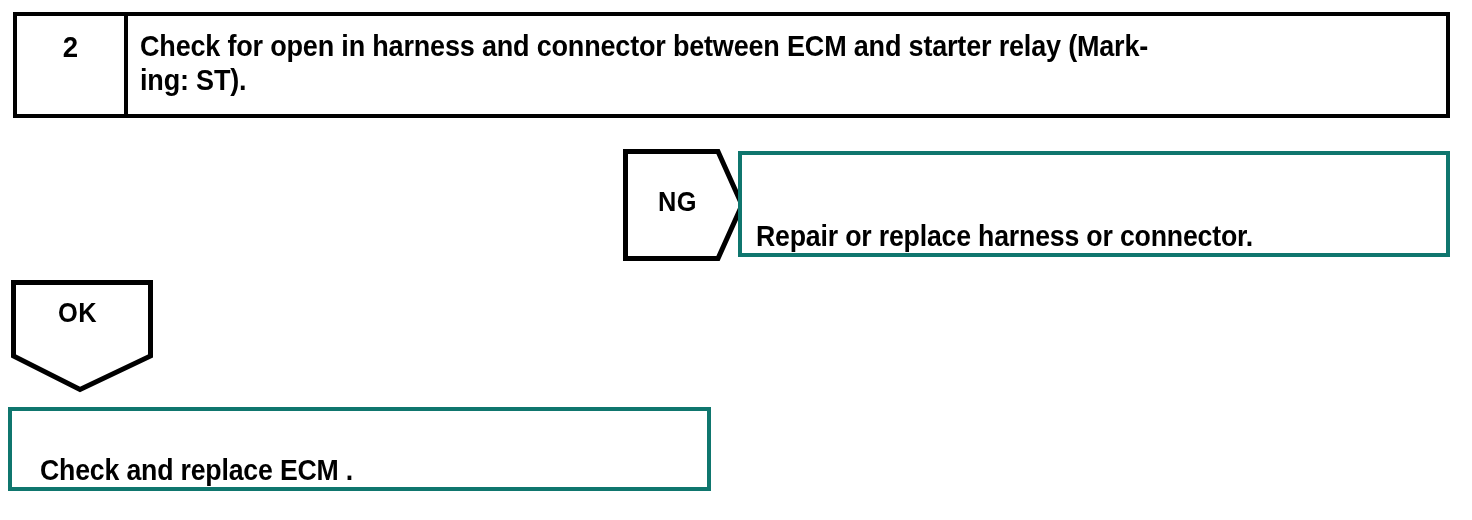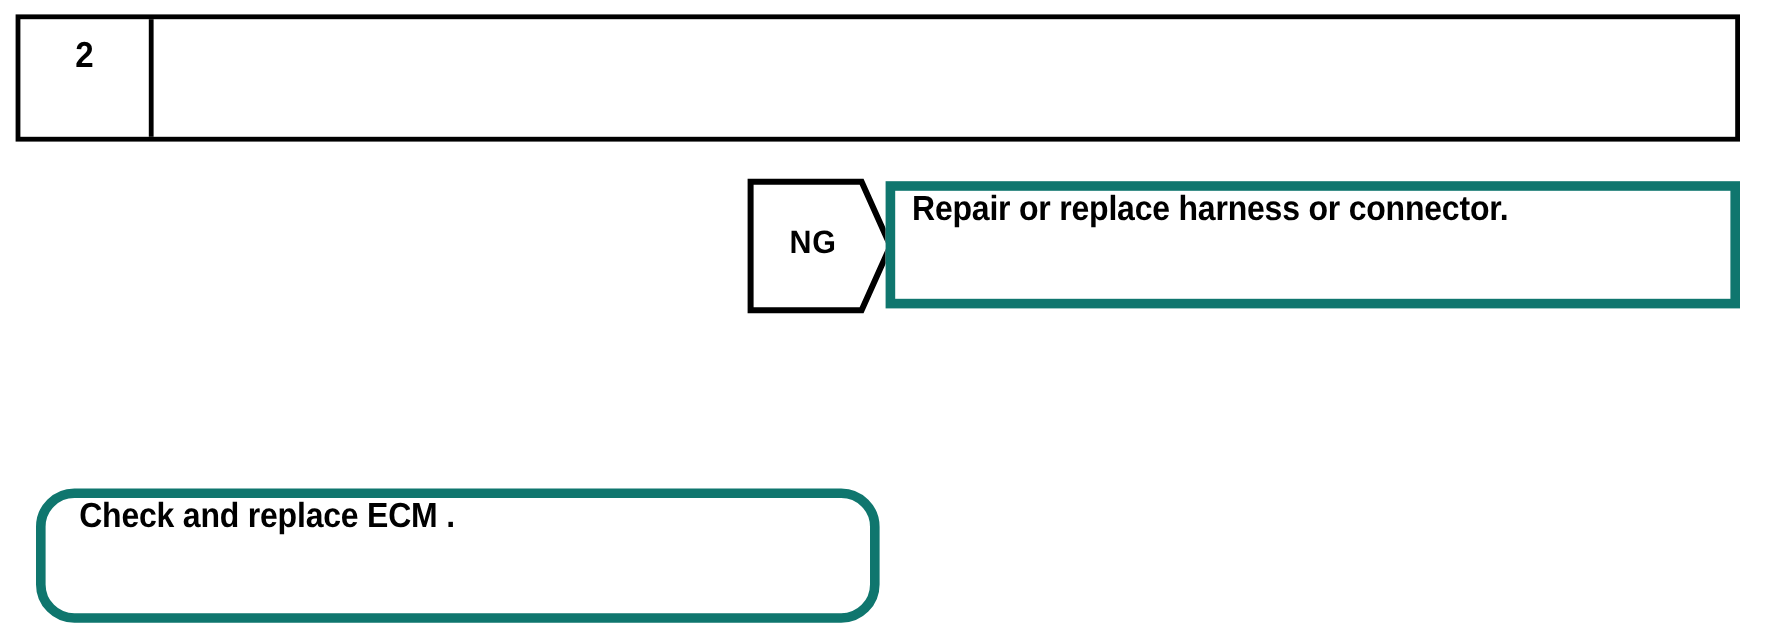--- a/index.html
+++ b/index.html
@@ -60,49 +60,48 @@
     transform: scaleX(0.90);
     transform-origin: left top;
     width: 111%;
     white-space: pre-line;
   }
 
   
   .result-box {
     position: absolute;
     box-sizing: border-box;
-    border: 8px solid #0f766e;
+    border: 4px solid #0f766e;
     background: #ffffff;
     display: flex;
-    align-items: flex-start;
+    align-items: flex-end;
   }
   .result-text {
     font-size: 29px;
     font-weight: bold;
     letter-spacing: -0.2px;
     line-height: 1.1;
     transform: scaleX(0.92);
     transform-origin: left center;
     white-space: pre;
   }
 
   #repair-box {
     left: 738px;
     top: 151px;
     width: 712px;
     height: 106px;
     padding-left: 14px;
   }
   #ecm-box {
-    left: 30px;
+    left: 8px;
     top: 407px;
     width: 703px;
-    height: 112px;
+    height: 84px;
     padding-left: 28px;
-    border-radius: 32px;
   }
 
   
   .judgement {
     position: absolute;
   }
   .judgement svg {
     display: block;
   }
   .judgement-label {
@@ -124,31 +123,41 @@
 </style>
 </head>
 <body>
 
 <div id="page">
 
   <div class="step-row">
     <div class="step-num-cell">
       <span class="step-num">2</span>
     </div>
+    <div class="step-text-cell">
+      <div class="step-text">Check for open in harness and connector between ECM and starter relay (Mark-
+ing: ST).</div>
+    </div>
   </div>
 
   <div class="judgement" id="ng-judgement">
     <svg width="126" height="116" viewBox="0 0 126 116" aria-hidden="true">
       <polygon points="4.5,4.5 97,4.5 121,58 97,111.5 4.5,111.5" fill="#ffffff" stroke="#000000" stroke-width="5" stroke-linejoin="miter"></polygon>
     </svg>
     <span class="judgement-label">NG</span>
   </div>
 
   <div class="result-box" id="repair-box">
     <span class="result-text">Repair or replace harness or connector.</span>
   </div>
 
+  <div class="judgement" id="ok-judgement">
+    <svg width="146" height="116" viewBox="0 0 146 116" aria-hidden="true">
+      <polygon points="4.5,4.5 141.5,4.5 141.5,78 71,111.5 4.5,78" fill="#ffffff" stroke="#000000" stroke-width="5" stroke-linejoin="miter"></polygon>
+    </svg>
+    <span class="judgement-label">OK</span>
+  </div>
 
   <div class="result-box" id="ecm-box">
     <span class="result-text">Check and replace ECM .</span>
   </div>
 
 </div>
 
 </body></html>

